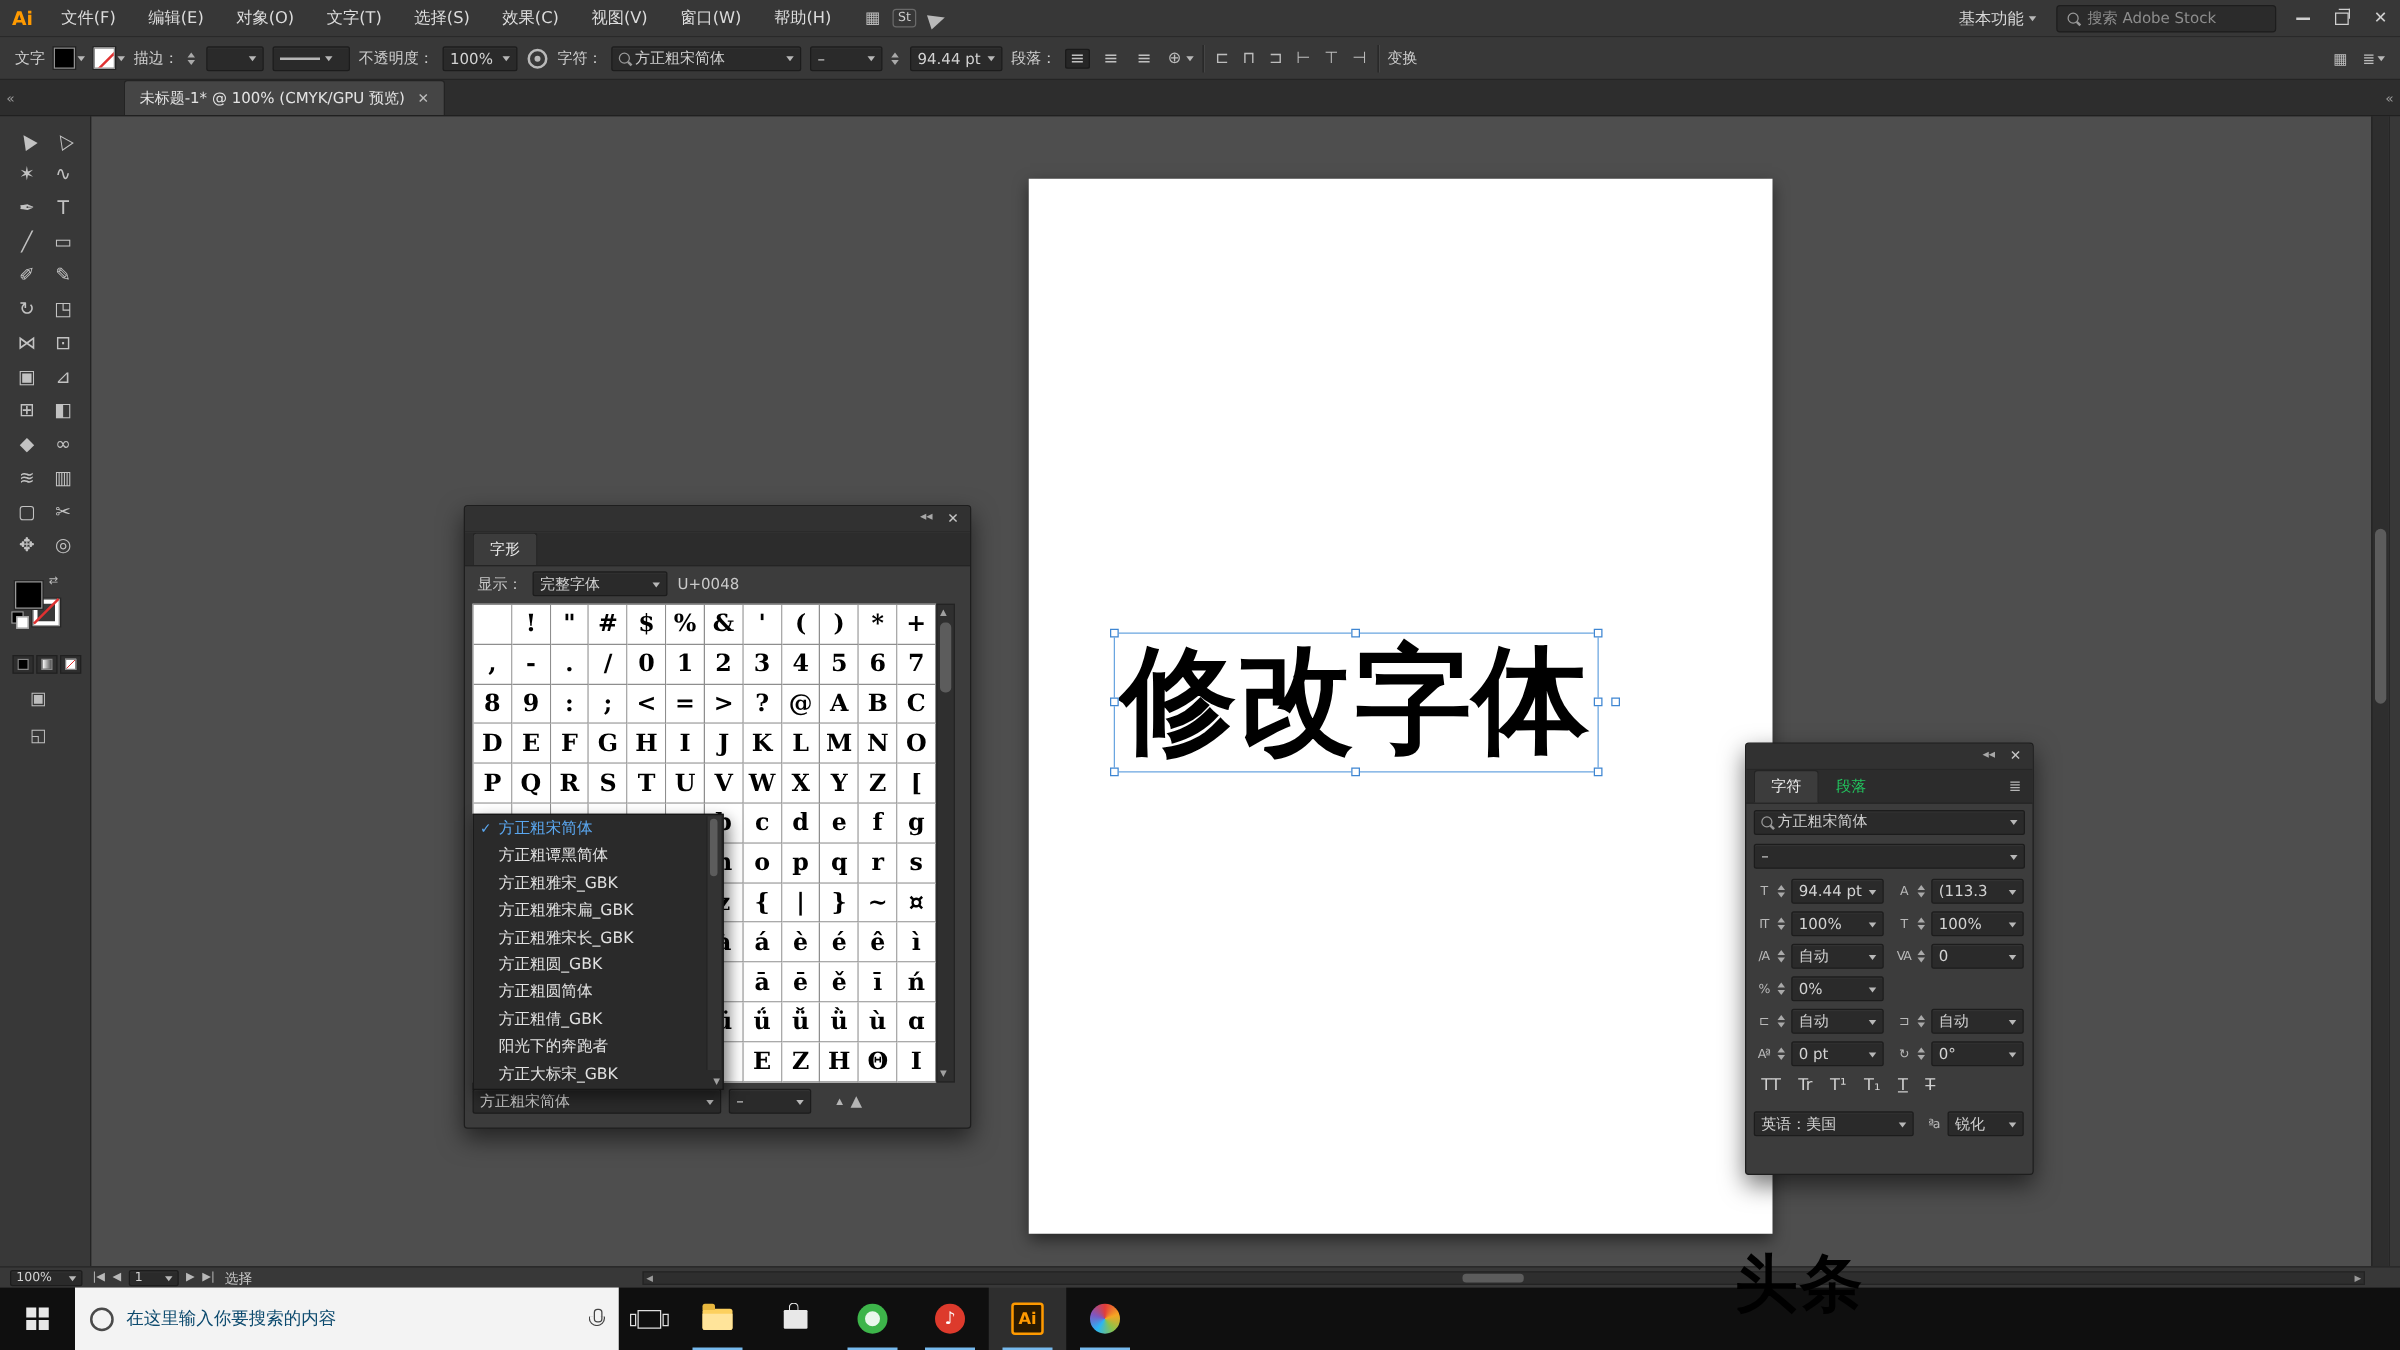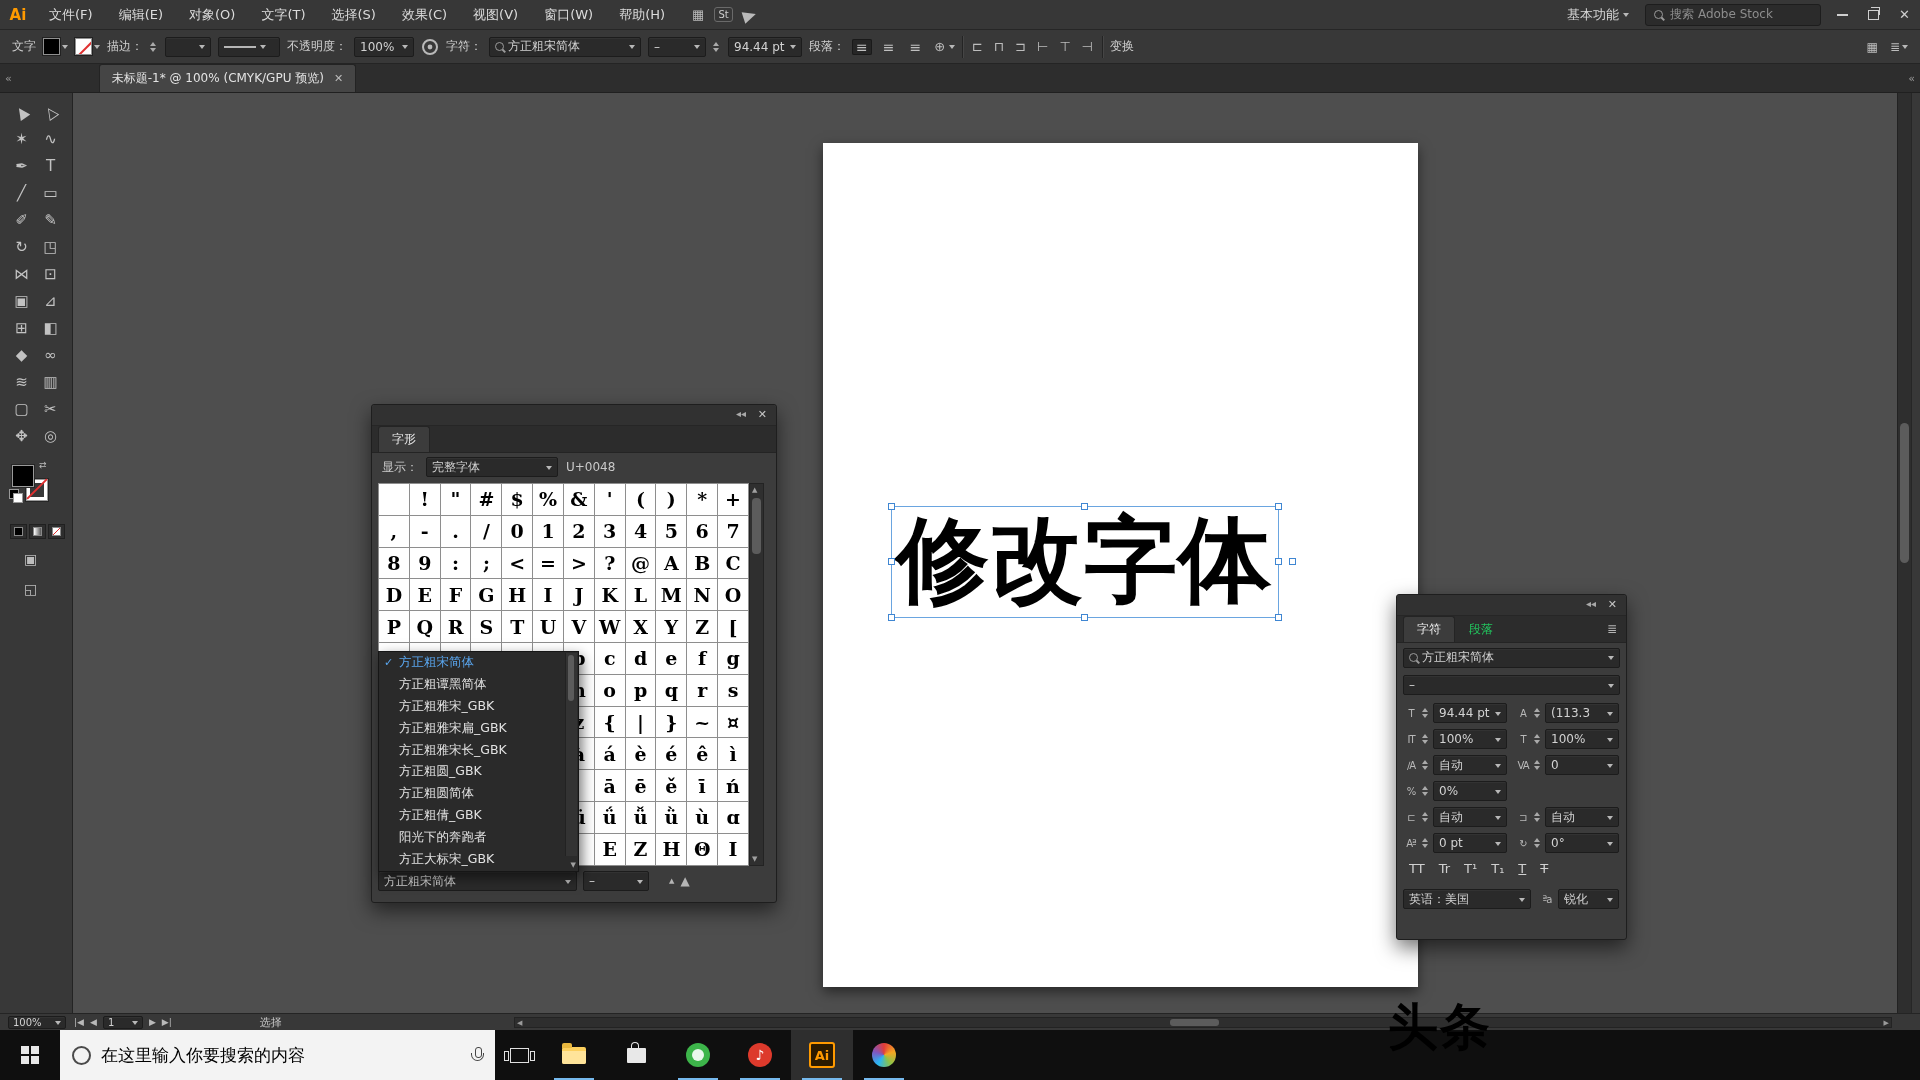--- a/index.html
+++ b/index.html
@@ -139,21 +139,21 @@
   #watermark{position:absolute;left:1388px;top:994px;z-index:70;display:flex;align-items:baseline;gap:12px;color:#000}
   .wm-badge{font-size:50px;font-weight:900;letter-spacing:2px}
   .wm-handle{font-size:44px;font-weight:700;letter-spacing:1px}
   
   #taskbar{position:absolute;left:0;top:1030px;width:1920px;height:50px;background:#0f0f0f;z-index:60;display:flex;align-items:stretch}
   .tb-start{width:60px;display:flex;align-items:center;justify-content:center}
   .winlogo{display:grid;grid-template-columns:8px 8px;grid-auto-rows:8px;gap:2px}
   .winlogo i{background:#e8e8e8;display:block}
   .tb-search{width:435px;background:#f3f3f3;display:flex;align-items:center;gap:10px;padding:0 12px;box-sizing:border-box}
   .cort{width:15px;height:15px;border:2px solid #4a4a4a;border-radius:50%;flex:none}
-  .tb-search .txt{color:#000000;font-size:17px;white-space:nowrap;overflow:hidden}
+  .tb-search .txt{color:#0c4a6e;font-size:14px;white-space:nowrap;overflow:hidden}
   .mic{margin-left:auto;position:relative;width:12px;height:17px;flex:none}
   .mic::before{content:"";position:absolute;left:3.5px;top:0;width:5px;height:9px;border:1.5px solid #444;border-radius:3px}
   .mic::after{content:"";position:absolute;left:0;top:6px;width:11px;height:7px;border:1.5px solid #444;border-top:none;border-radius:0 0 7px 7px}
   .tb-cell{width:62px;display:flex;align-items:center;justify-content:center;position:relative}
   .tb-cell.active{background:rgba(255,255,255,.13)}
   .tb-cell .ul{position:absolute;left:11px;right:11px;bottom:0;height:2px;background:#76b9ed}
   .tview{width:17px;height:13px;border:1.5px solid #e0e0e0;position:relative}
   .tview::before{content:"";position:absolute;left:-7px;top:2px;width:3px;height:8px;border:1.5px solid #e0e0e0}
   .tview::after{content:"";position:absolute;right:-7px;top:2px;width:3px;height:8px;border:1.5px solid #e0e0e0}
   .folder{width:24px;height:17px;background:#fcd05e;border-radius:2px;position:relative}
@@ -379,39 +379,39 @@
   <span class="nav">
     <span>|◀</span>
     <span>◀</span>
     <span class="fld" style="width:40px">
         <span class="val" style="font-size:10px">1</span>
         <span class="caret"></span>
       </span>
     <span>▶</span>
     <span>▶|</span>
   </span>
-  <span style="margin-left:80px">选择</span>
+  <span style="">选择</span>
   <div class="hscroll">
     <span class="hs-ar" style="left:2px">◀</span>
     <span class="hthumb"></span>
     <span class="hs-ar" style="right:2px">▶</span>
   </div>
 </div>
 
 <div id="glyphs-panel" class="panel">
   <div class="p-titlebar">
     <span class="p-coll">◂◂</span>
     <span class="p-close">✕</span>
   </div>
   <div class="p-tabrow">
     <span class="p-tab">字形</span>
   </div>
   <div class="g-ctl">
     <span>显示：</span>
-    <span class="fld" style="width:132px">
+    <span class="fld" style="width:108px">
         <span class="val">完整字体</span>
         <span class="caret"></span>
       </span>
     <span>U+0048</span>
   </div>
   <div id="ggrid">
     <div class="grow">
         <span class="gcell"></span>
         <span class="gcell">!</span>
         <span class="gcell">"</span>

